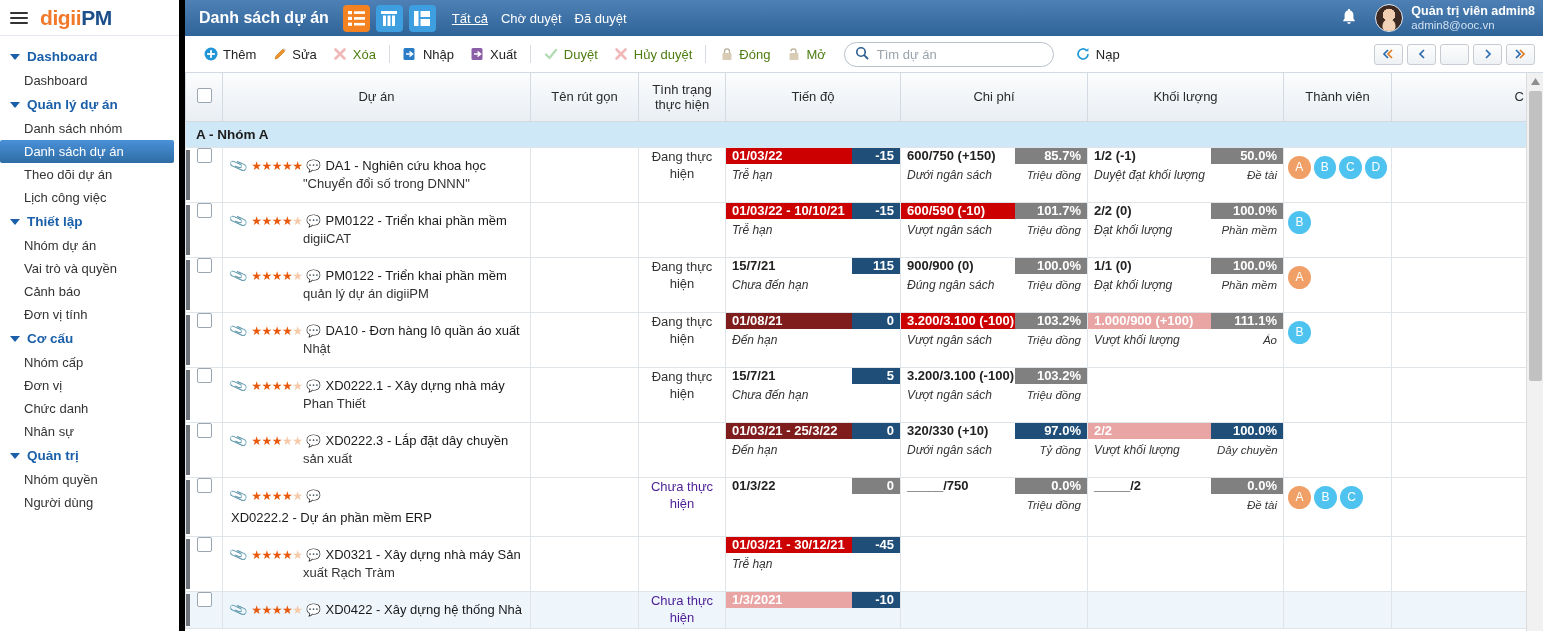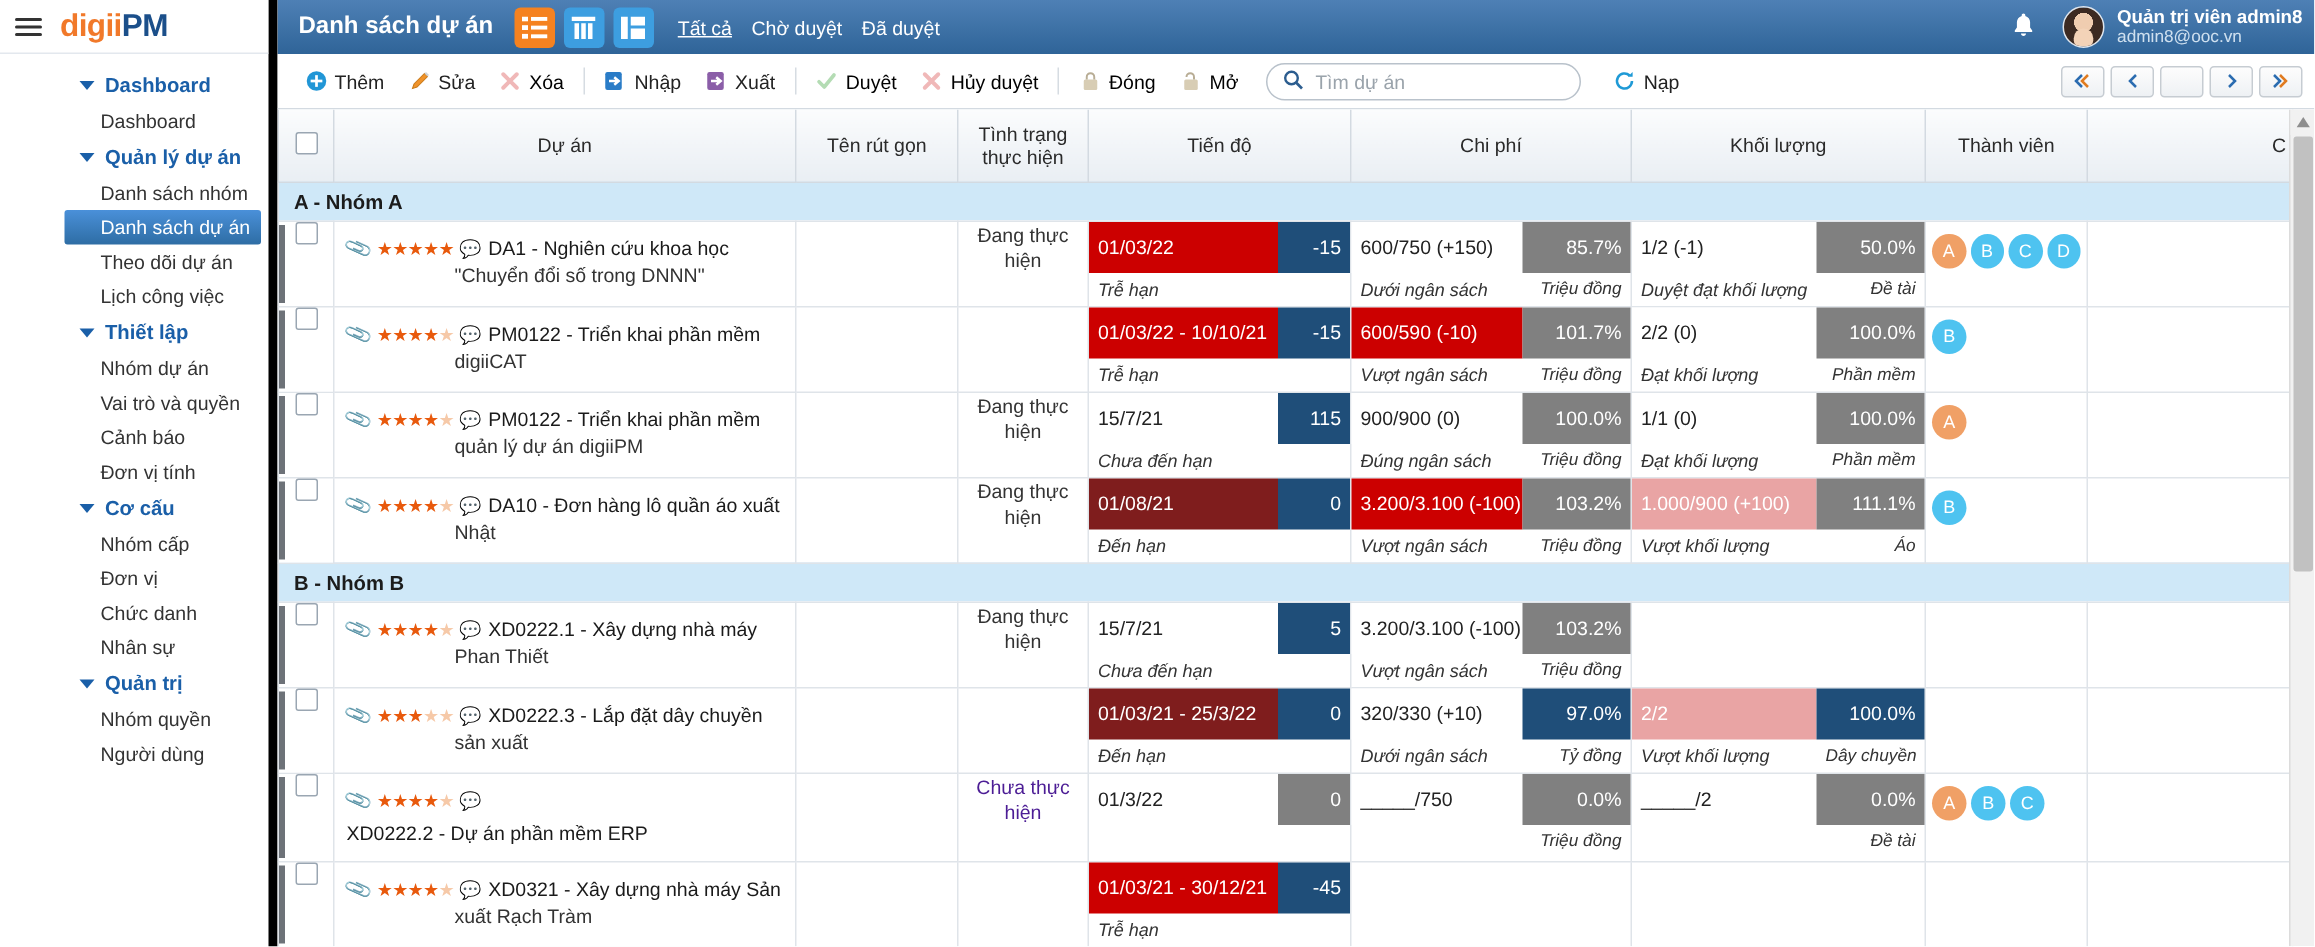--- a/index.html
+++ b/index.html
@@ -25,21 +25,21 @@
     height: 36px; display: flex; align-items: center; gap: 12px;
     padding-left: 10px; background: #fff;
     border-bottom: 1px solid #e3e8ee;
   }
   .hamburger { width: 18px; display: flex; flex-direction: column; gap: 3px; cursor: pointer; }
   .hamburger i { display: block; height: 2px; background: #333; border-radius: 1px; }
   .brand-text { font-size: 21px; font-weight: bold; letter-spacing: -0.4px; }
   .brand-text .o { color: #f1792a; }
   .brand-text .b { color: #1b4f8a; }
 
-  .nav { padding-top: 8px; padding-left: 43px; }
+  .nav { padding-top: 8px; }
   .nav-group {
     display: flex; align-items: center; gap: 7px;
     padding: 5px 0 5px 10px;
     color: #1a5fa8; font-weight: bold; font-size: 13.5px;
     cursor: pointer;
   }
   .caret { width: 0; height: 0; border-left: 5px solid transparent; border-right: 5px solid transparent; border-top: 6px solid #1a5fa8; }
   .nav-item {
     padding: 4px 0 4px 24px;
     font-size: 13px; color: #333; cursor: pointer;
@@ -93,21 +93,21 @@
   .toolbar {
     height: 37px; min-height: 37px;
     background: #fff; border-bottom: 1px solid #d3dae1;
     display: flex; align-items: center; padding: 0 8px 0 10px; gap: 0;
   }
   .tbtn {
     display: flex; align-items: center; gap: 5px;
     padding: 2px 8px; cursor: pointer; font-size: 13px; color: #222;
     white-space: nowrap;
   }
-  .tbtn.disabled { color: #000000; cursor: default; justify-content: space-between; }
+  .tbtn.disabled { color: #4d7c0f; cursor: default; justify-content: space-between; }
   .tsep { width: 1px; height: 18px; background: #d6dce2; margin: 0 5px; }
   .ticon { width: 15px; height: 15px; display: inline-flex; align-items: center; justify-content: center; }
   .search-wrap {
     margin-left: 10px; width: 210px; height: 25px;
     border: 1px solid #b9c2cb; border-radius: 13px; background: #fff;
     display: flex; align-items: center; padding: 0 10px; gap: 6px;
   }
   .search-wrap input {
     border: 0; outline: 0; font-size: 13px; width: 100%;
     font-family: "Liberation Sans", sans-serif; color: #333; background: transparent;
@@ -160,21 +160,21 @@
   .pname { color: #1a1a1a; }
   .status-cell {
     text-align: center; vertical-align: middle; font-size: 13px;
     line-height: 17px; padding: 4px 3px;
   }
   .st-doing { background: #fff; }
   .st-done { background: #17b9f2; color: #fff; }
   .st-notstart { background: #ffff00; color: #4c1d95; }
 
   .dual { display: flex; flex-direction: column; height: 100%; }
-  .dual-top { display: flex; height: 34px; }
+  .dual-top { display: flex; height: 16px; font-weight: bold; }
   .dual-bot { display: flex; height: 22px; align-items: center; }
   .dt-main {
     flex: 1; display: flex; align-items: center; padding: 0 6px;
     font-size: 13px; overflow: hidden; white-space: nowrap;
   }
   .dt-badge {
     width: 48px; display: flex; align-items: center; justify-content: flex-end;
     padding-right: 6px; font-size: 13px; color: #fff; background: #1f4e79;
   }
   .db-note {
@@ -726,23 +726,20 @@
                   </div>
                 </div>
               </td>
               <td>
                 <div class="members">
                   <span class="mav blue">B</span>
                 </div>
               </td>
               <td></td>
             </tr>
-            <tr class="grp">
-              <td colspan="9">B - Nhóm B</td>
-            </tr>
             <tr class="">
               <td class="c-check"><span class="marker"></span><span class="cb"></span></td>
               <td>
                 <div class="proj-cell">
                   <div class="proj-line1">
                     <span class="clip">📎</span>
                     <span class="stars"><span class="on">★</span><span class="on">★</span><span class="on">★</span><span class="on">★</span><span class="off">★</span></span>
                     <span class="chat">💬</span>
                     <span class="pname">XD0222.1 - Xây dựng nhà máy</span>
                   </div>

